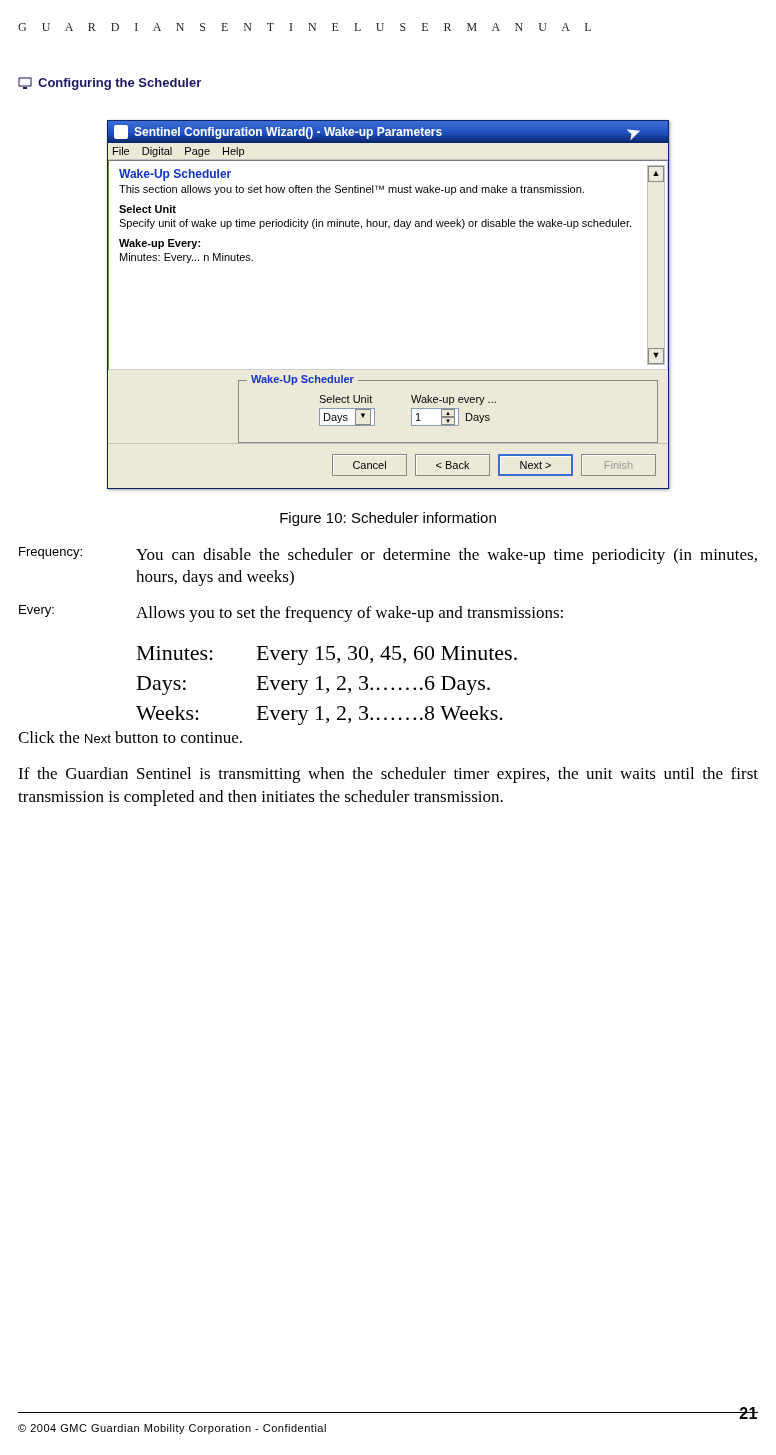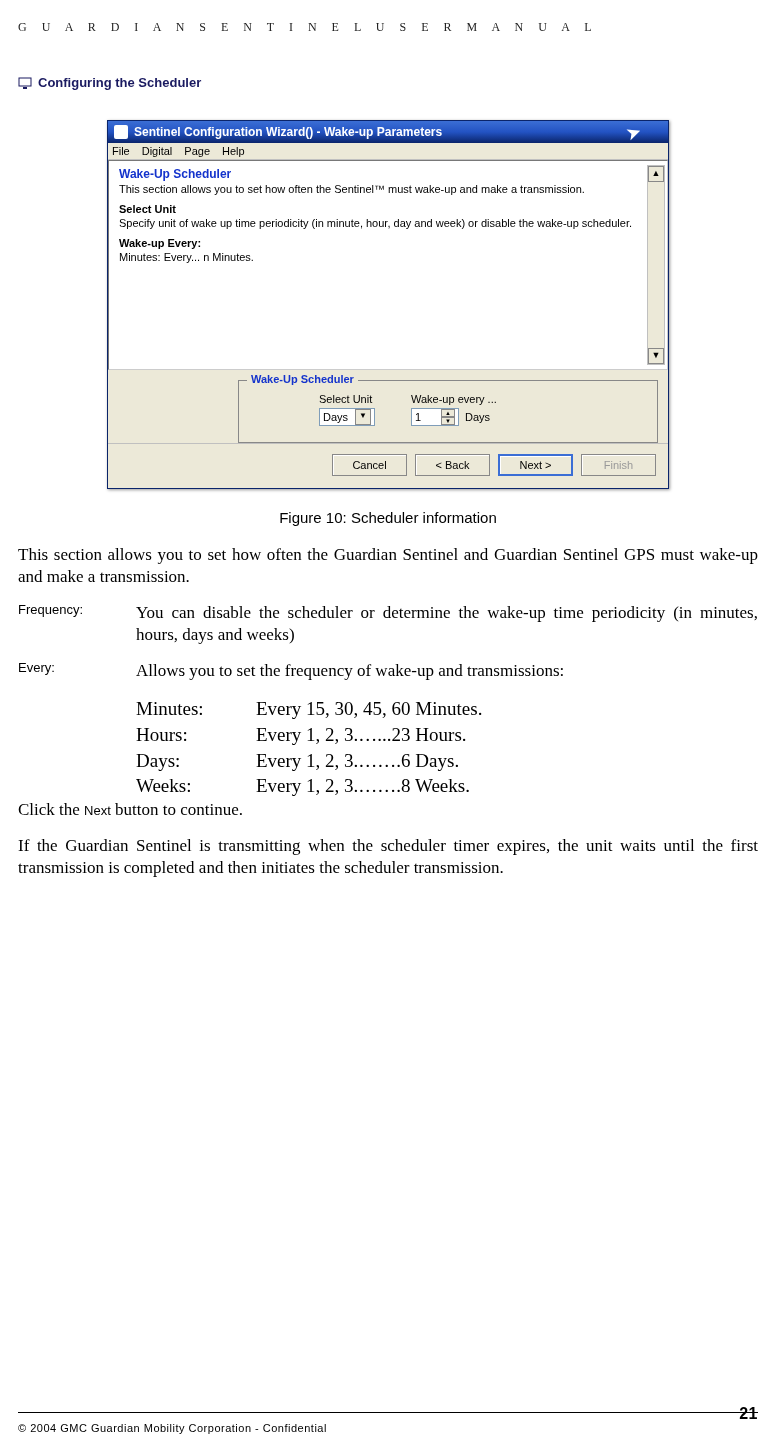--- a/index.html
+++ b/index.html
@@ -234,21 +234,21 @@
     flex-shrink: 0;
   }
   .def-row .desc {
     font-family: Garamond, Georgia, serif;
     flex: 1;
     text-align: justify;
   }
   .time-table {
     margin-left: 118px;
     font-family: Garamond, Georgia, serif;
-    font-size: 19px;
+    font-size: 22px;
     line-height: 1.35;
   }
   .time-table .tr { display: flex; }
   .time-table .tk { width: 120px; }
   .footer {
     position: absolute;
     bottom: 18px;
     left: 18px;
     right: 18px;
     border-top: 1px solid #000;
@@ -340,40 +340,35 @@
           <button>&lt; Back</button>
           <button class="primary">Next &gt;</button>
           <button disabled="">Finish</button>
         </div>
       </div>
     </div>
   </div>
 
   <div class="figure-caption">Figure 10: Scheduler information</div>
 
-  <p class="body-text">This section allows you to set how often the Guardian Sentinel and Guardian Sentinel GPS must wake-up and make a transmission.</p>
 
   <div class="def-row">
     <div class="term">Frequency:</div>
     <div class="desc">You can disable the scheduler or determine the wake-up time periodicity (in minutes, hours, days and weeks)</div>
   </div>
 
   <div class="def-row">
     <div class="term">Every:</div>
     <div class="desc">Allows you to set the frequency of wake-up and transmissions:</div>
   </div>
 
   <div class="time-table">
     <div class="tr">
         <span class="tk">Minutes:</span>
         <span>Every 15, 30, 45, 60 Minutes.</span>
-      </div>
-    <div class="tr">
-        <span class="tk">Hours:</span>
-        <span>Every 1, 2, 3.…...23 Hours.</span>
       </div>
     <div class="tr">
         <span class="tk">Days:</span>
         <span>Every 1, 2, 3.…….6 Days.</span>
       </div>
     <div class="tr">
         <span class="tk">Weeks:</span>
         <span>Every 1, 2, 3.…….8 Weeks.</span>
       </div>
   </div>

